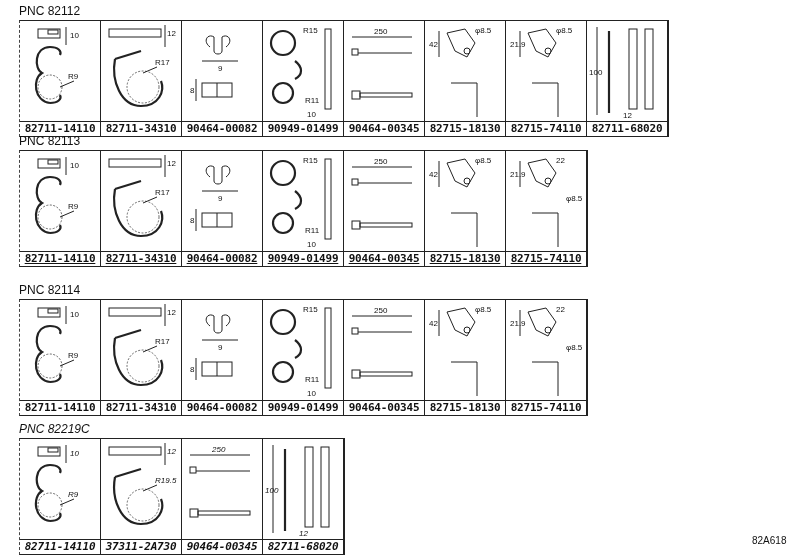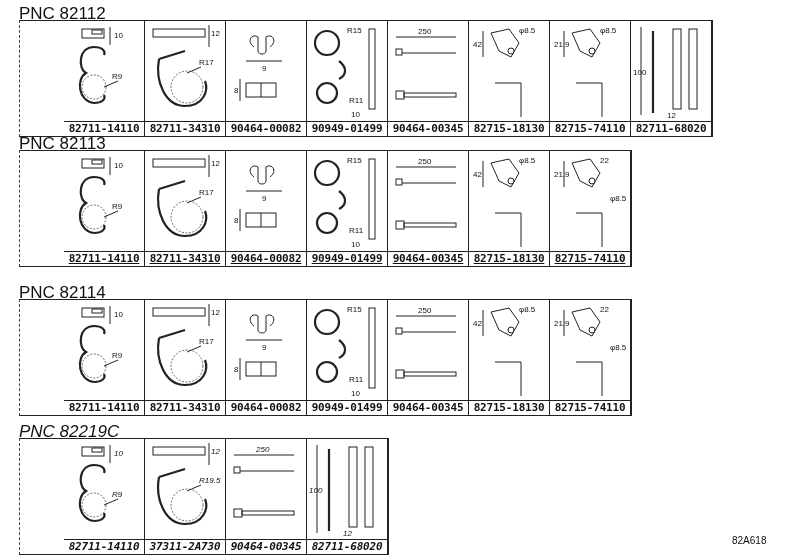--- a/index.html
+++ b/index.html
@@ -1,25 +1,25 @@
 <!DOCTYPE html>
 <html><head>
 <meta charset="utf-8">
 <style>
   html,body{margin:0;padding:0;background:#fff;}
   body{width:811px;height:560px;position:relative;overflow:hidden;font-family:"Liberation Sans",sans-serif;color:#111;}
   .block{position:absolute;left:19px;}
-  .pnc{position:absolute;left:0;top:-16px;font-size:17px;font-weight:normal;white-space:nowrap;}
-  .grid{display:flex;border:1.5px solid #222;border-left:1px dashed #444;padding-left:44px;}
+  .pnc{position:absolute;left:0;top:-16px;font-size:12px;font-weight:normal;white-space:nowrap;}
+  .grid{display:flex;border:1.5px solid #222;border-left:1px dashed #444;}
   .cell{width:80px;border-right:1.5px solid #222;display:flex;flex-direction:column;}
   .cell:last-child{border-right:1.5px solid #222;}
   .fig{height:100px;position:relative;border-bottom:1.5px solid #222;}
   .fig svg{position:absolute;left:0;top:0;width:80px;height:100px;}
   .pn{height:14px;line-height:14px;text-align:center;font-family:"DejaVu Sans Mono","Liberation Mono",monospace;font-weight:bold;font-size:11px;letter-spacing:-0.2px;}
-  .code{position:absolute;left:732px;top:535px;font-size:10px;}
+  .code{position:absolute;left:752px;top:535px;font-size:10px;}
   svg text{font-family:"Liberation Sans",sans-serif;font-size:8px;fill:#111;}
   svg .l{stroke:#222;stroke-width:1;fill:none;}
   svg .d{stroke:#444;stroke-width:0.8;fill:none;stroke-dasharray:2 1.5;}
   svg .t{stroke:#222;stroke-width:2.2;fill:none;}
 </style>
 </head>
 <body>
 
 <div id="root">
     <div class="block" style="top: 20px;">

